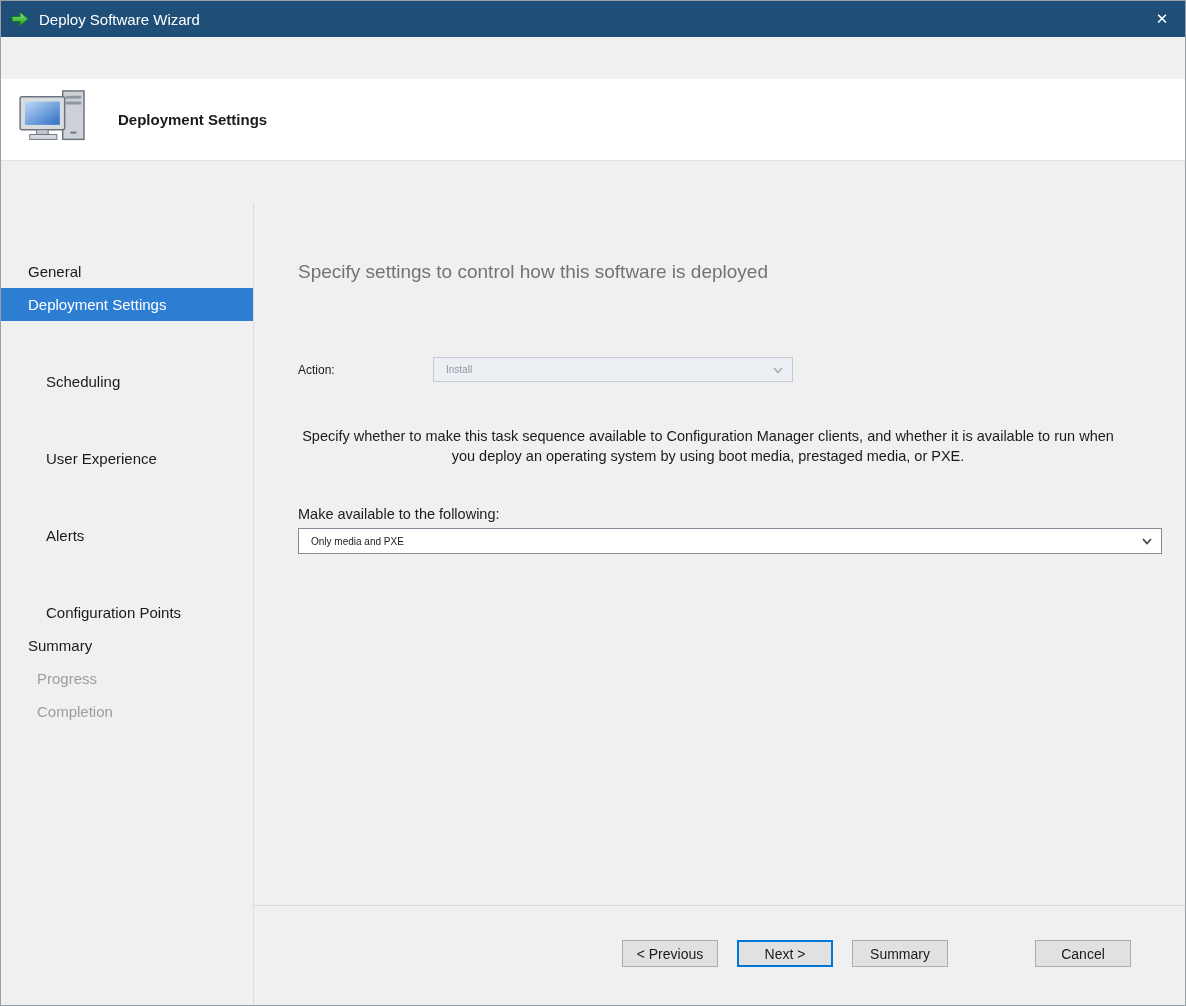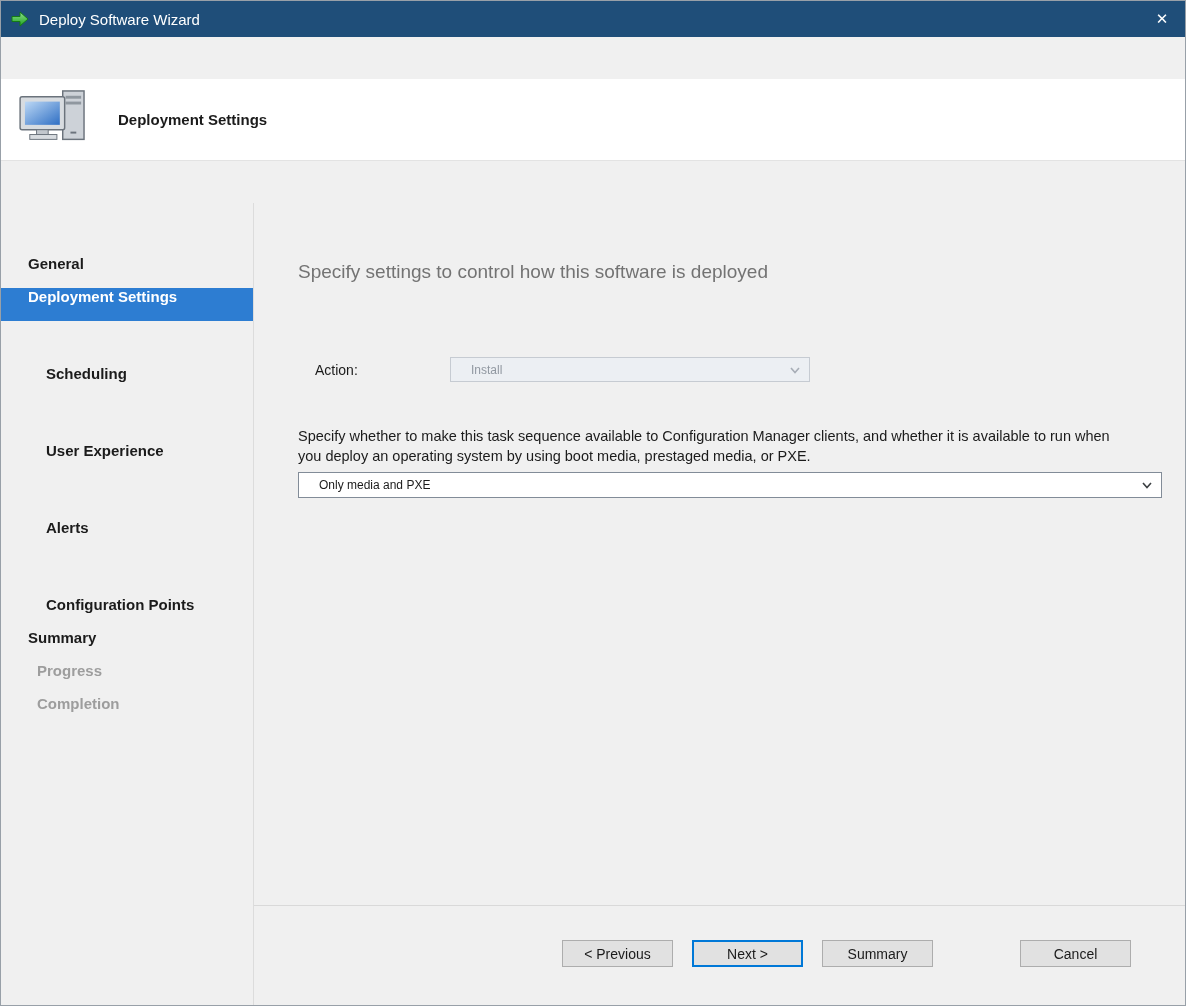--- a/index.html
+++ b/index.html
@@ -25,46 +25,46 @@
   .header {
     flex:0 0 82px; background:#ffffff; display:flex; align-items:center;
     padding-left:17px; border-bottom:1px solid #e3e3e3;
   }
   .header-icon { width:72px; height:62px; }
   .header-title { margin-left:28px; font-weight:bold; font-size:15px; color:#1b1b1b; }
   .bodyarea { flex:1 1 auto; display:flex; min-height:0; }
   .sidebar {
     flex:0 0 253px; border-right:1px solid #dcdcdc; padding-top:52px; background:#f0f0f0;
   }
-  .nav-item { height:33px; display:flex; padding-left:27px; font-size:15px;font-weight:bold; }
+  .nav-item { height:33px; display:flex; align-items:center; padding-left:27px; font-size:15px; }
   .nav-item.indent { padding-left:45px;margin-top:44px; }
   .nav-item.selected { background:#2d7dd2; color:#ffffff; }
   .nav-item.disabled { color:#9d9d9d;padding-left:36px; }
   .content { flex:1 1 auto; display:flex; flex-direction:column; min-width:0; background:#f0f0f0; }
   .main { flex:1 1 auto; padding:58px 23px 0 44px; }
   .heading { color:#737373; font-size:19px; font-weight:400; }
   .form-rows { margin-top:74px; }
   .form-row { display:flex; align-items:center; margin-bottom:12px; }
-  .form-label { width:135px; font-size:14px;margin-left:17px; }
+  .form-label { width:135px; font-size:12px; }
   .combo {
     position:relative; height:25px; background:#ffffff; border:1px solid #828c98;
-    display:flex; align-items:center; padding:0 28px 0 20px; font-size:12px; width:360px;
+    display:flex; align-items:center; padding:0 28px 0 12px; font-size:10px; width:360px;
   }
   .combo.disabled { background:#eceff3; border-color:#c6cbd2; color:#9198a1; }
   .combo .chev { position:absolute; right:9px; top:9px; }
   .combo.disabled .chev path { stroke:#a7adb6; }
-  .desc { margin-top:44px; max-width:820px; font-size:14.5px; line-height:20px; color:#1b1b1b; }
+  .desc { margin-top:44px; max-width:820px; font-size:14.5px; line-height:20px; color:#1b1b1b;text-align:center; }
   .make-label { margin-top:40px; font-size:14.5px; }
   .combo.full { width:100%; margin-top:6px; height:26px; }
   .footer {
     flex:0 0 100px; border-top:1px solid #d9d9d9; display:flex;
     justify-content:flex-end; align-items:flex-start; padding:34px 54px 0 0;
   }
   .btn {
-    width:111px; height:27px; border:1px solid #adadad; background:#e1e1e1;
+    width:96px; height:27px; border:1px solid #adadad; background:#e1e1e1;
     font-family:inherit; font-size:14px; color:#1b1b1b; margin-left:19px; cursor:default;
   }
   .btn.default { border-color:#0078d7; box-shadow:inset 0 0 0 1px #0078d7; }
   .btn.cancel { margin-left:87px; }
 </style>
 </head>
 <body>
 
 <div class="window">
 
@@ -147,20 +147,21 @@
               <span>Install</span>
               <svg class="chev" width="10" height="7" viewBox="0 0 10 7">
                 <path d="M1 1 L5 5.5 L9 1" fill="none" stroke="#3c4043" stroke-width="1.6"></path>
               </svg>
             </div>
           </div>
         </div>
 
         <p class="desc">Specify whether to make this task sequence available to Configuration Manager clients, and whether it is available to run when you deploy an operating system by using boot media, prestaged media, or PXE.</p>
 
+        <div class="make-label">Make available to the following:</div>
         <div class="combo full">
           <span>Only media and PXE</span>
           <svg class="chev" width="10" height="7" viewBox="0 0 10 7">
             <path d="M1 1 L5 5.5 L9 1" fill="none" stroke="#3c4043" stroke-width="1.6"></path>
           </svg>
         </div>
       </div>
 
       <div class="footer">
         <button class="btn">&lt; Previous</button>

